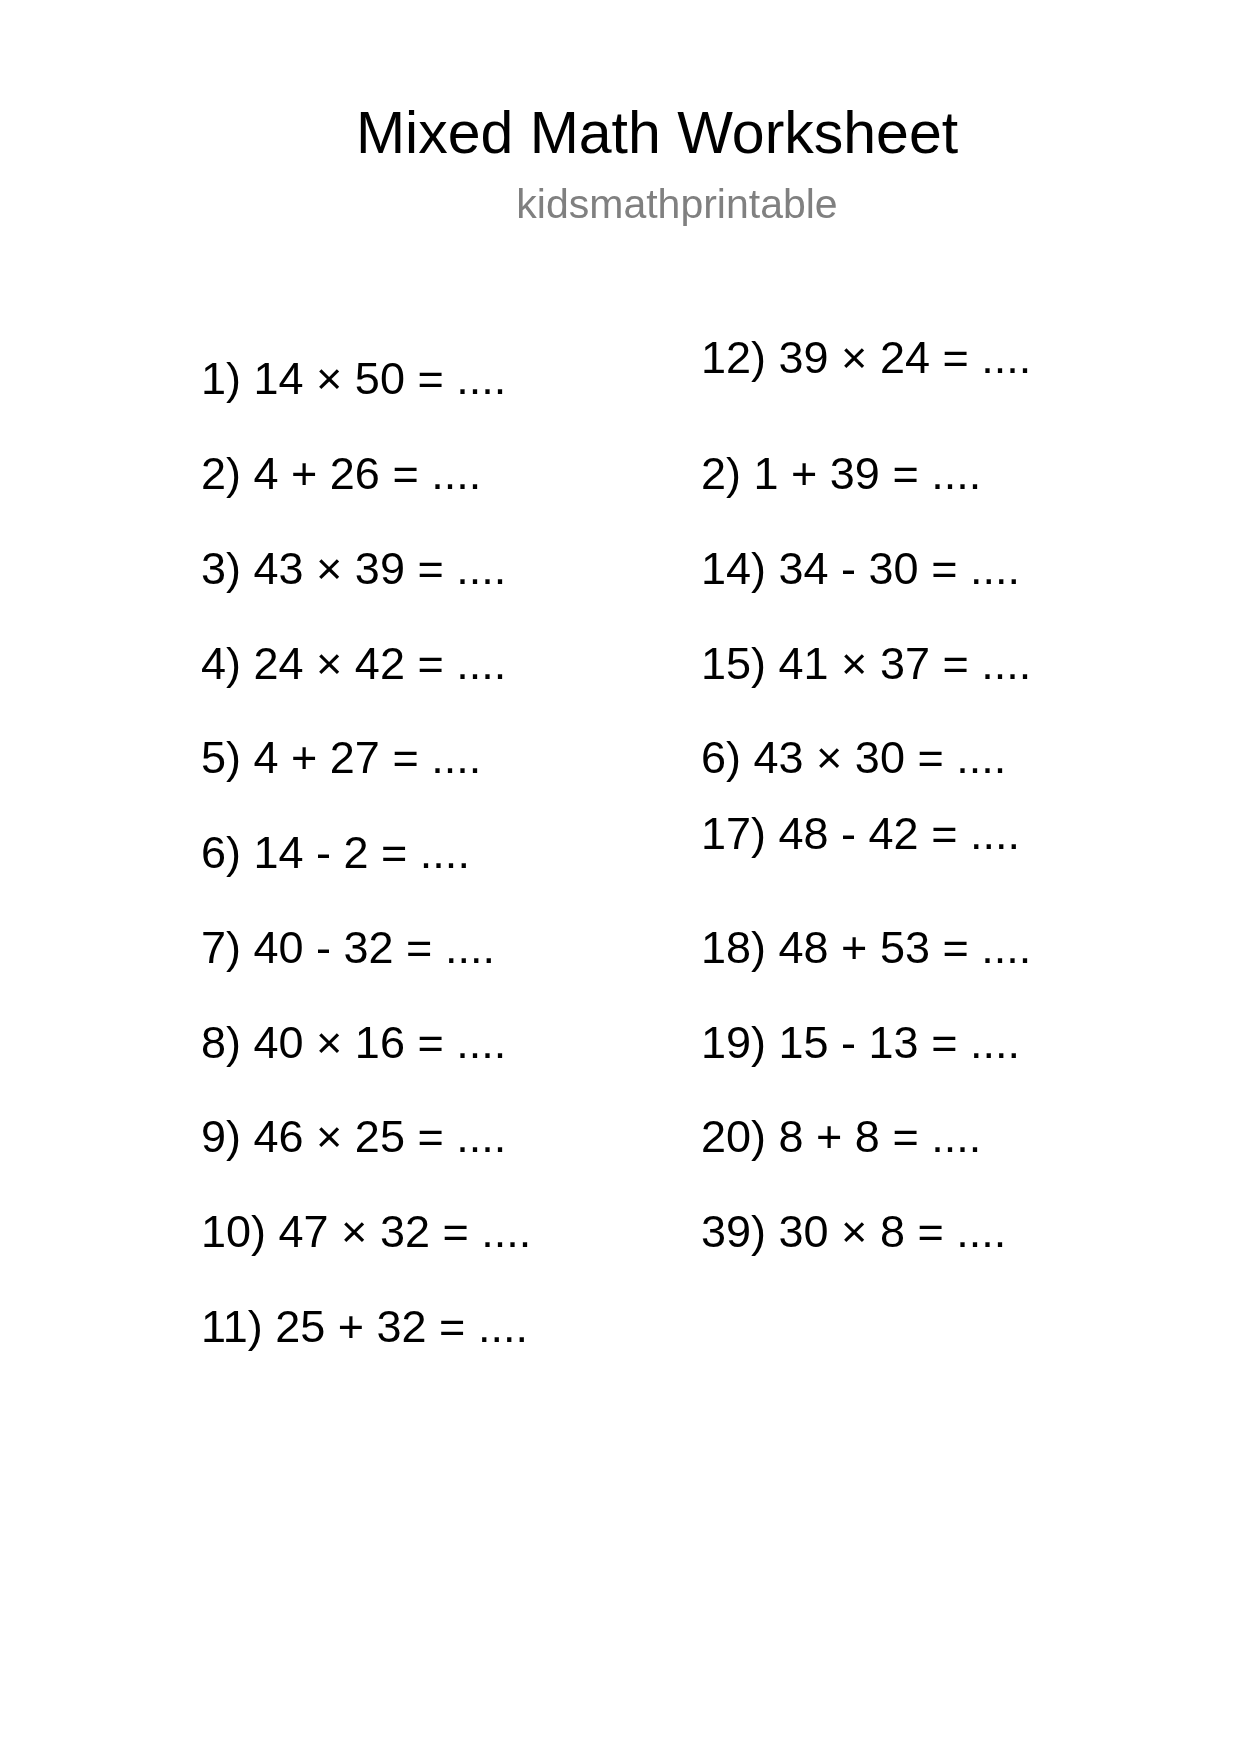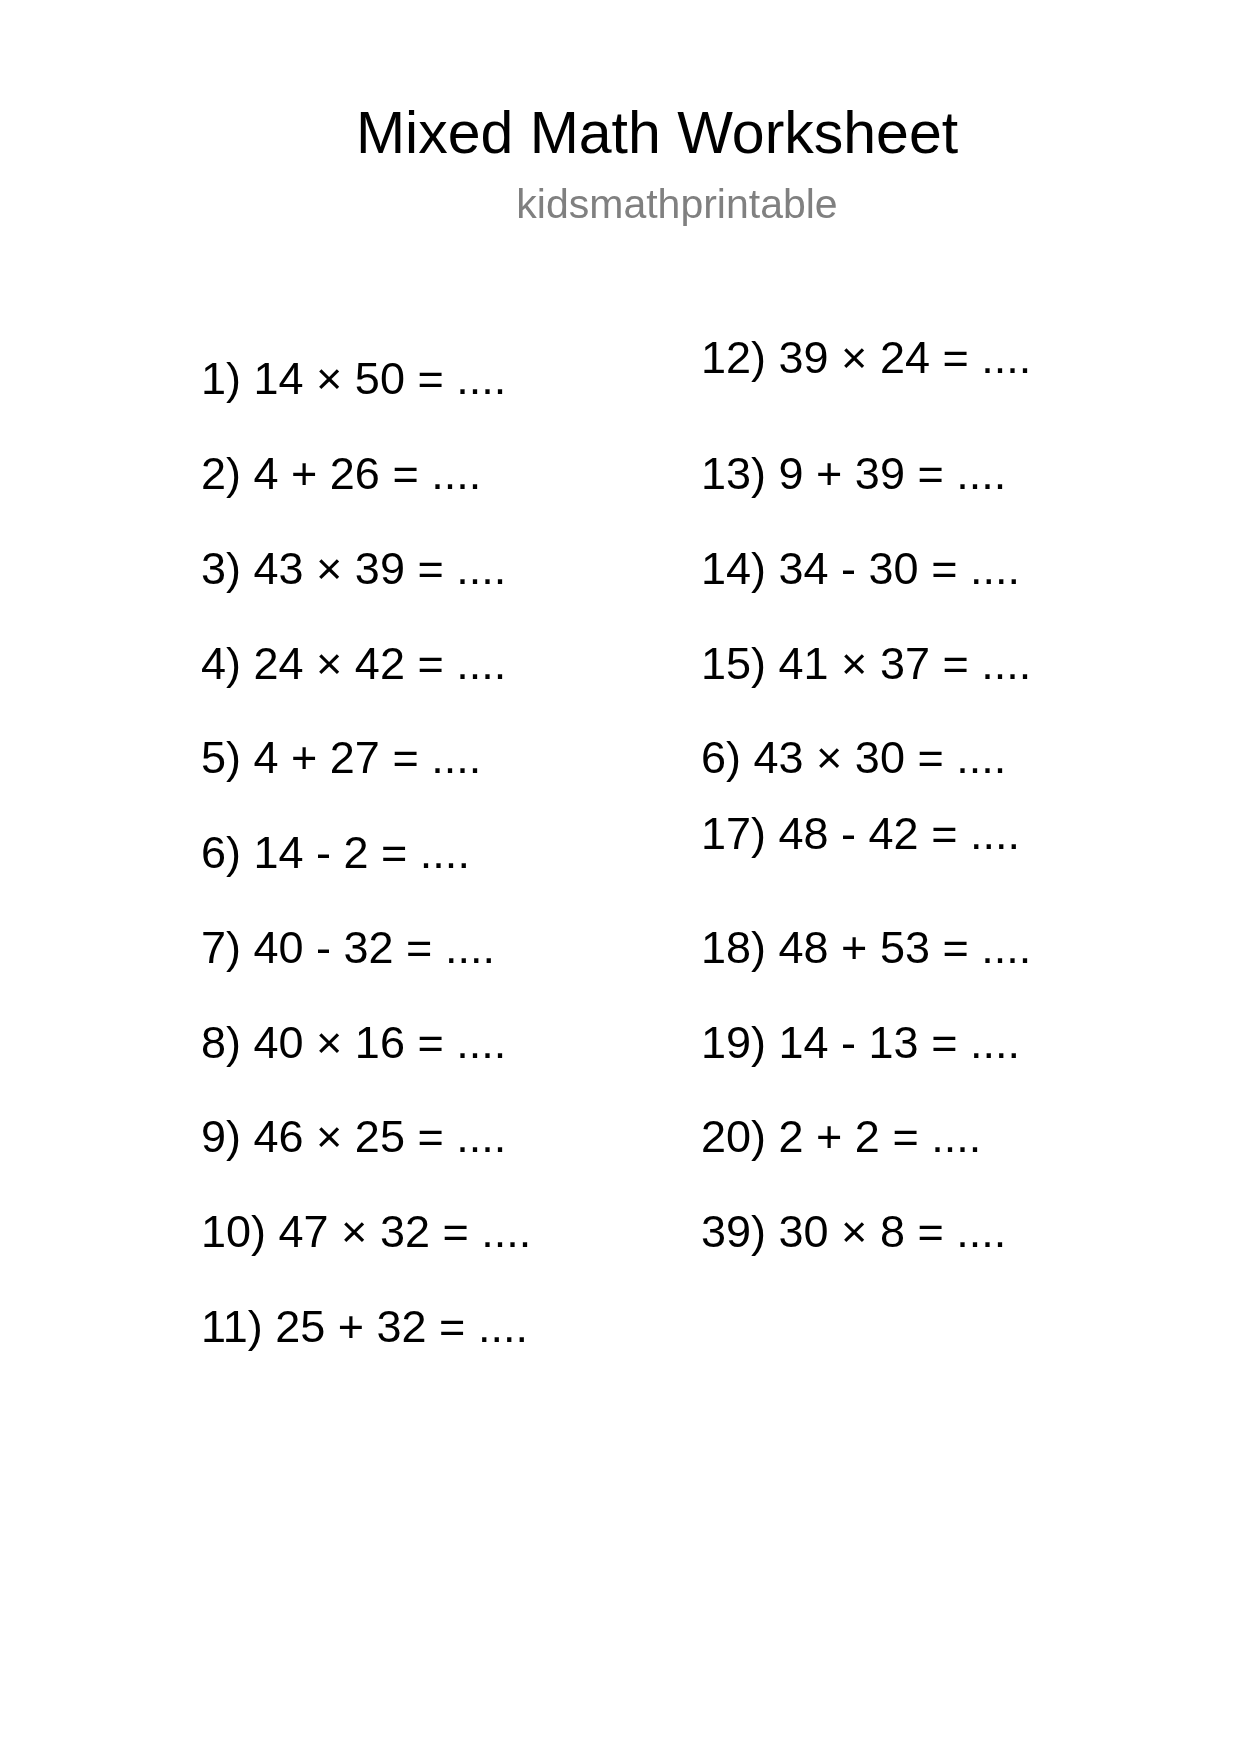--- a/index.html
+++ b/index.html
@@ -30,23 +30,23 @@
     <div class="item" style="top:827px">6) 14 - 2 = ....</div>
     <div class="item" style="top:922px">7) 40 - 32 = ....</div>
     <div class="item" style="top:1017px">8) 40 × 16 = ....</div>
     <div class="item" style="top:1111px">9) 46 × 25 = ....</div>
     <div class="item" style="top:1206px">10) 47 × 32 = ....</div>
     <div class="item" style="top:1301px">11) 25 + 32 = ....</div>
   </div>
 
   <div class="col right">
     <div class="item" style="top:332px">12) 39 × 24 = ....</div>
-    <div class="item" style="top:448px">13) 9 + 39 = ....</div>
+    <div class="item" style="top:448px">2) 1 + 39 = ....</div>
     <div class="item" style="top:543px">14) 34 - 30 = ....</div>
     <div class="item" style="top:638px">15) 41 × 37 = ....</div>
     <div class="item" style="top:732px">6) 43 × 30 = ....</div>
     <div class="item" style="top:808px">17) 48 - 42 = ....</div>
     <div class="item" style="top:922px">18) 48 + 53 = ....</div>
-    <div class="item" style="top:1017px">19) 14 - 13 = ....</div>
-    <div class="item" style="top:1111px">20) 2 + 2 = ....</div>
+    <div class="item" style="top:1017px">19) 15 - 13 = ....</div>
+    <div class="item" style="top:1111px">20) 8 + 8 = ....</div>
     <div class="item" style="top:1206px">39) 30 × 8 = ....</div>
   </div>
 </div>
 
 </body></html>

